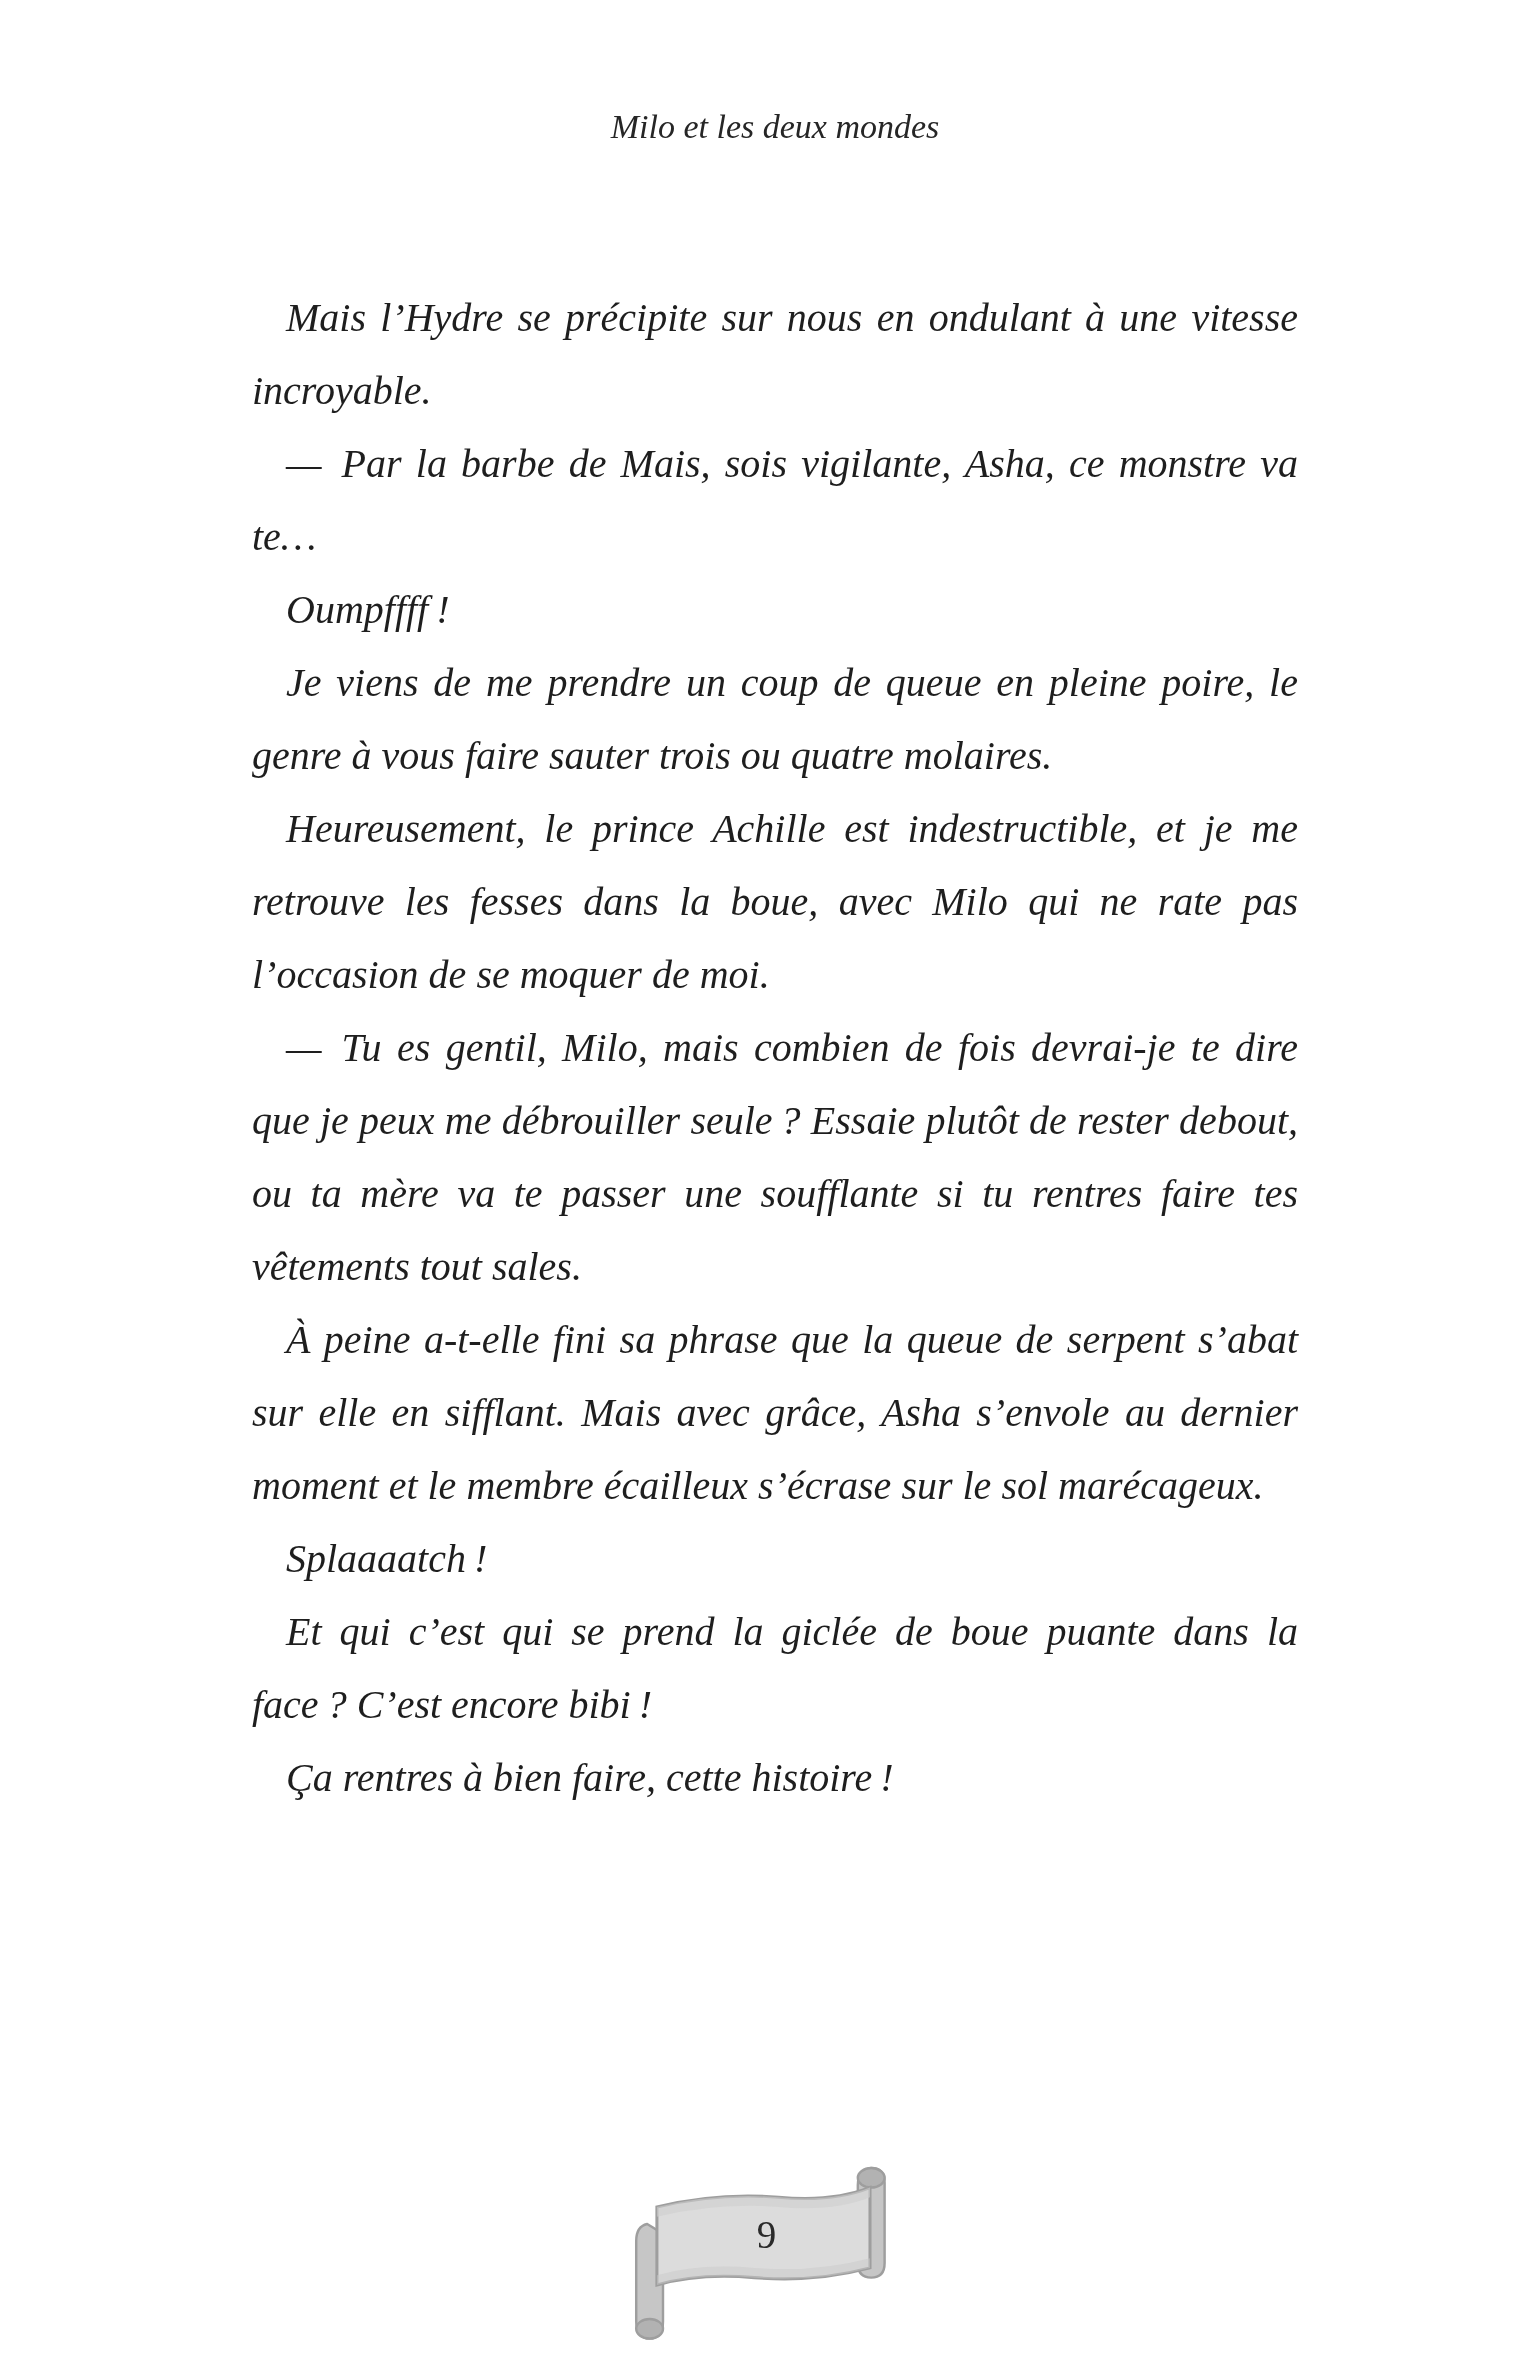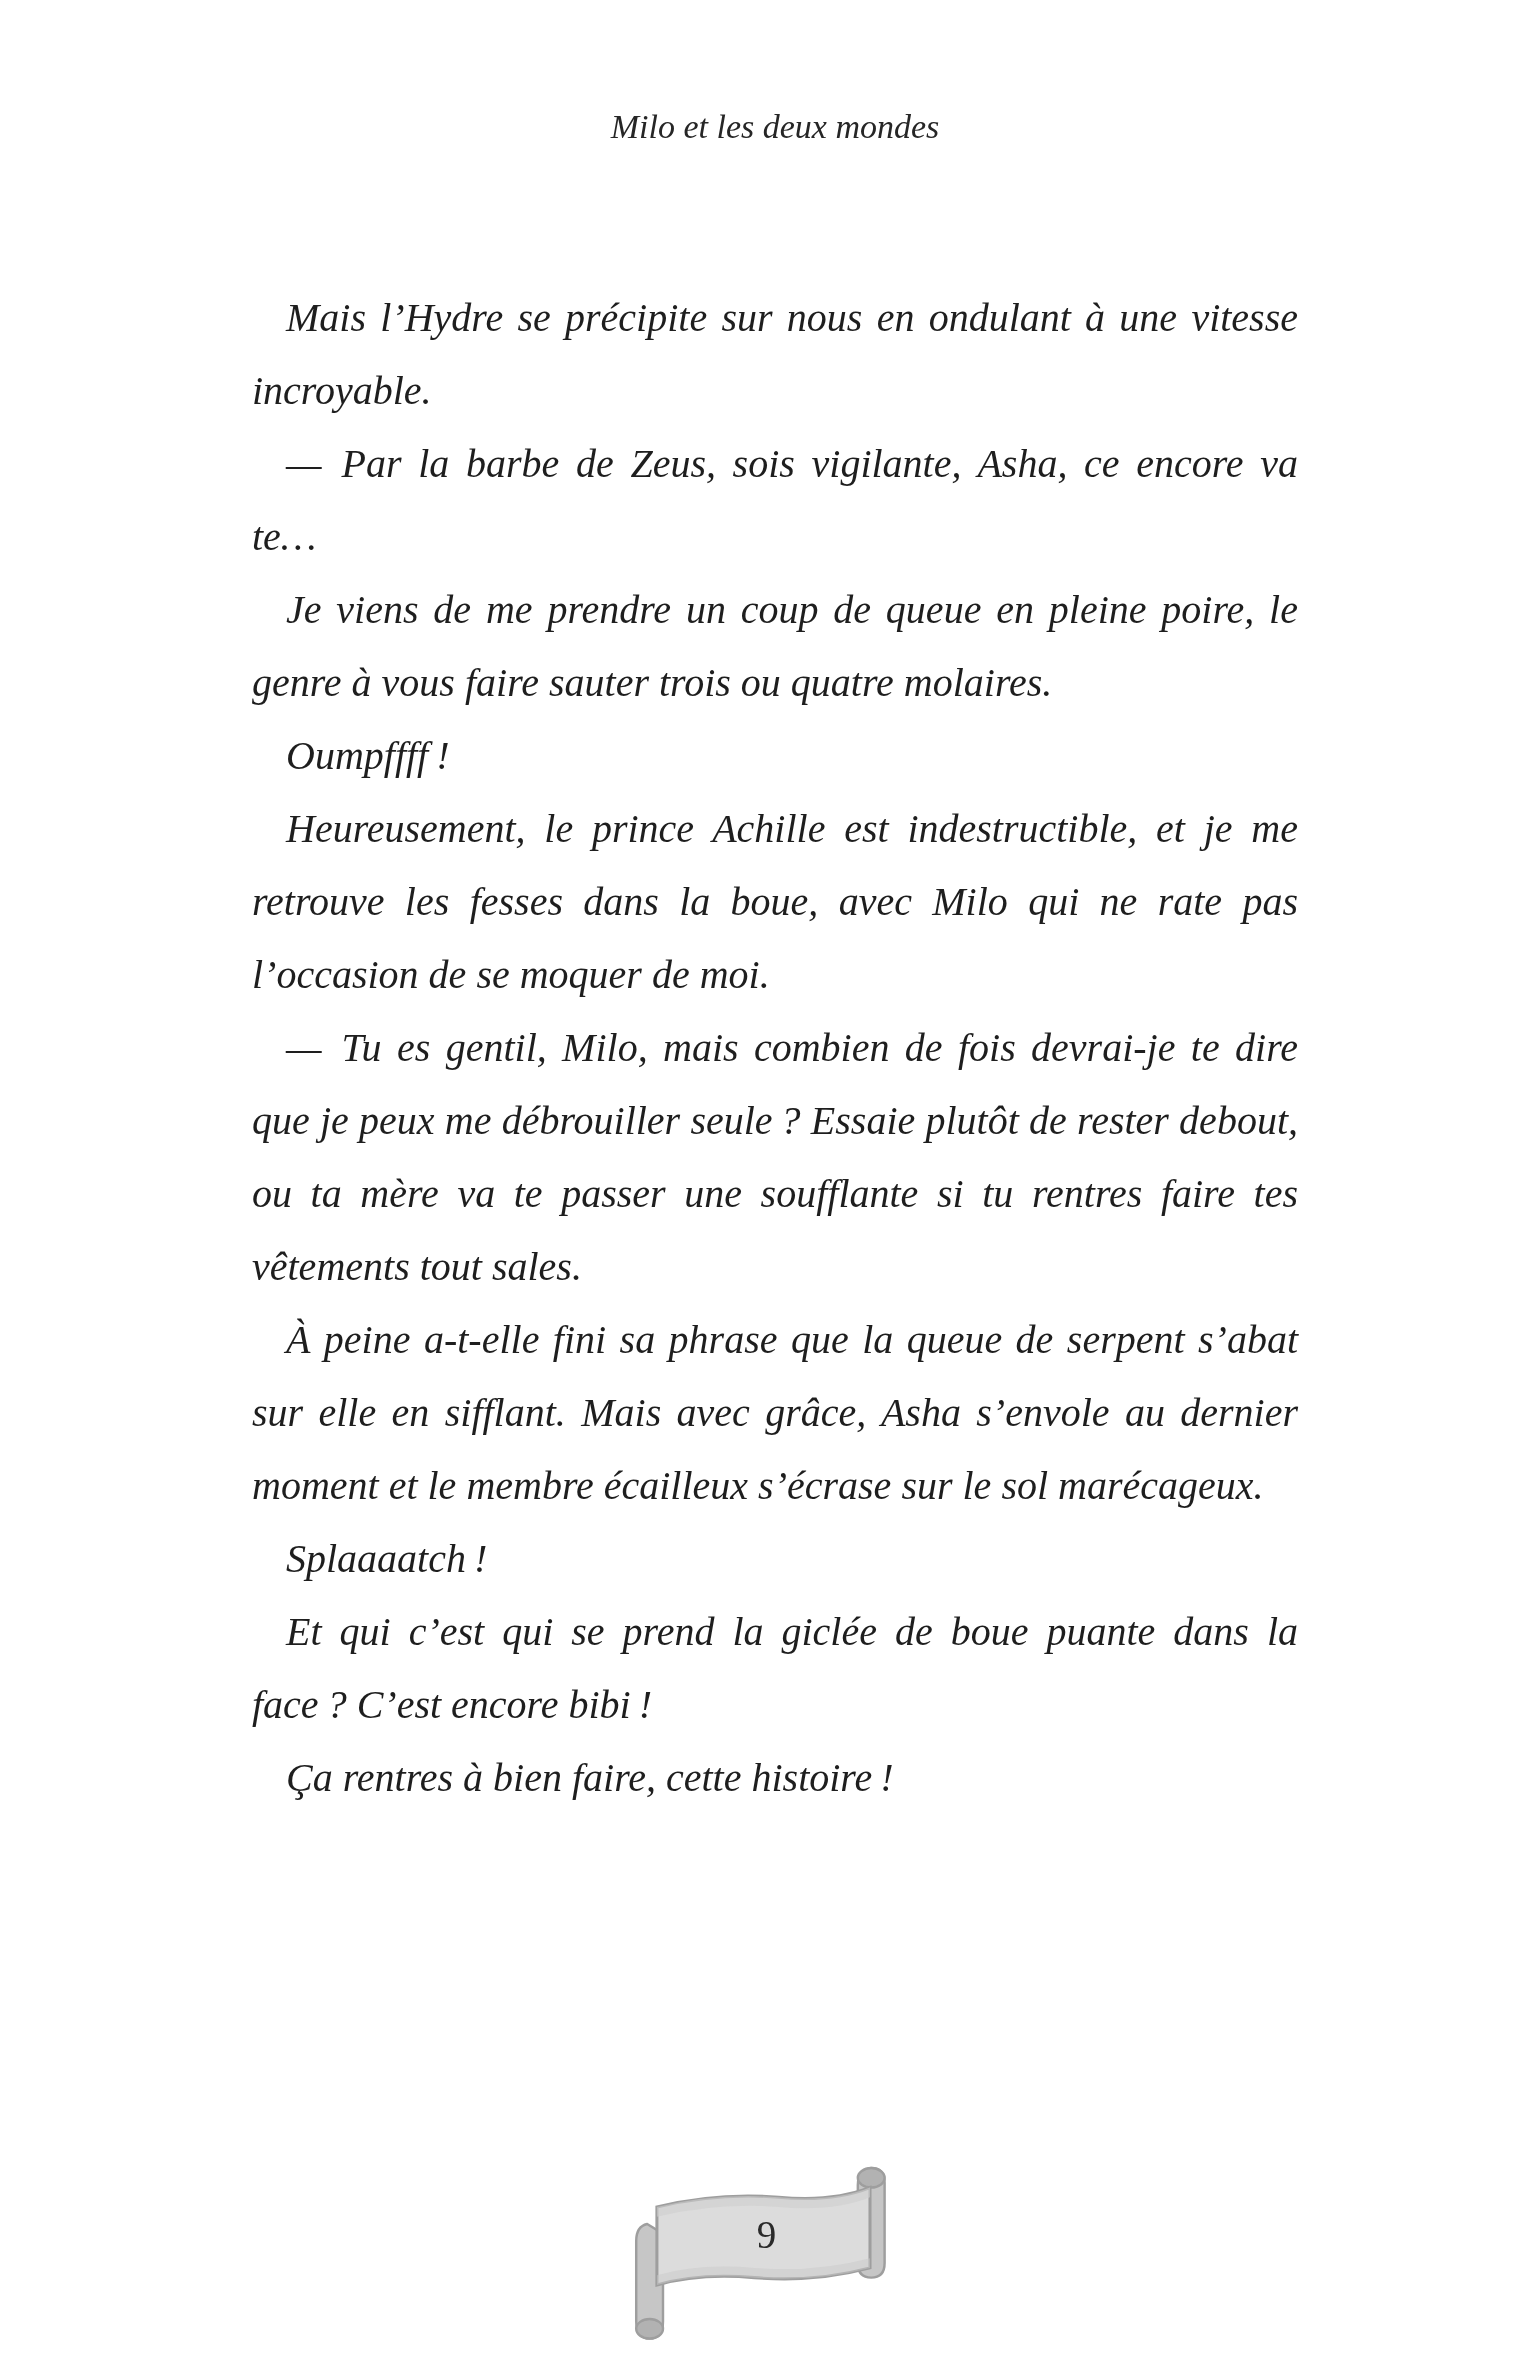--- a/index.html
+++ b/index.html
@@ -74,23 +74,23 @@
 </style>
 </head>
 <body>
 
 <div class="page">
 
   <div class="running-head">Milo et les deux mondes</div>
 
   <div class="body-text">
     <p>Mais l’Hydre se précipite sur nous en ondulant à une vitesse incroyable.</p>
-    <p>— Par la barbe de Zeus, sois vigilante, Asha, ce encore va te…</p>
+    <p>— Par la barbe de Mais, sois vigilante, Asha, ce monstre va te…</p>
+    <p>Oumpffff !</p>
     <p>Je viens de me prendre un coup de queue en pleine poire, le genre à vous faire sauter trois ou quatre molaires.</p>
-    <p>Oumpffff !</p>
     <p>Heureusement, le prince Achille est indestructible, et je me retrouve les fesses dans la boue, avec Milo qui ne rate pas l’occasion de se moquer de moi.</p>
     <p>— Tu es gentil, Milo, mais combien de fois devrai-je te dire que je peux me débrouiller seule ? Essaie plutôt de rester debout, ou ta mère va te passer une soufflante si tu rentres faire tes vêtements tout sales.</p>
     <p>À peine a-t-elle fini sa phrase que la queue de serpent s’abat sur elle en sifflant. Mais avec grâce, Asha s’envole au dernier moment et le membre écailleux s’écrase sur le sol marécageux.</p>
     <p>Splaaaatch !</p>
     <p>Et qui c’est qui se prend la giclée de boue puante dans la face ? C’est encore bibi !</p>
     <p>Ça rentres à bien faire, cette histoire !</p>
   </div>
 
   <div class="page-footer">
     <div class="scroll-wrap">

